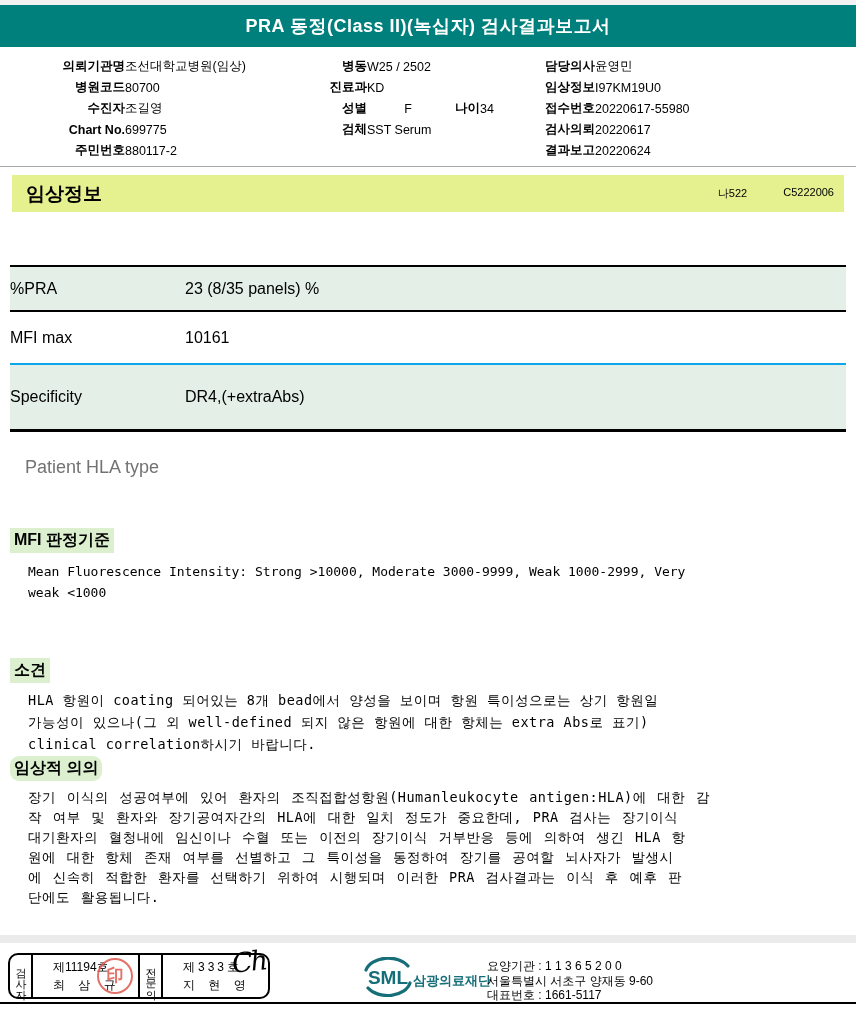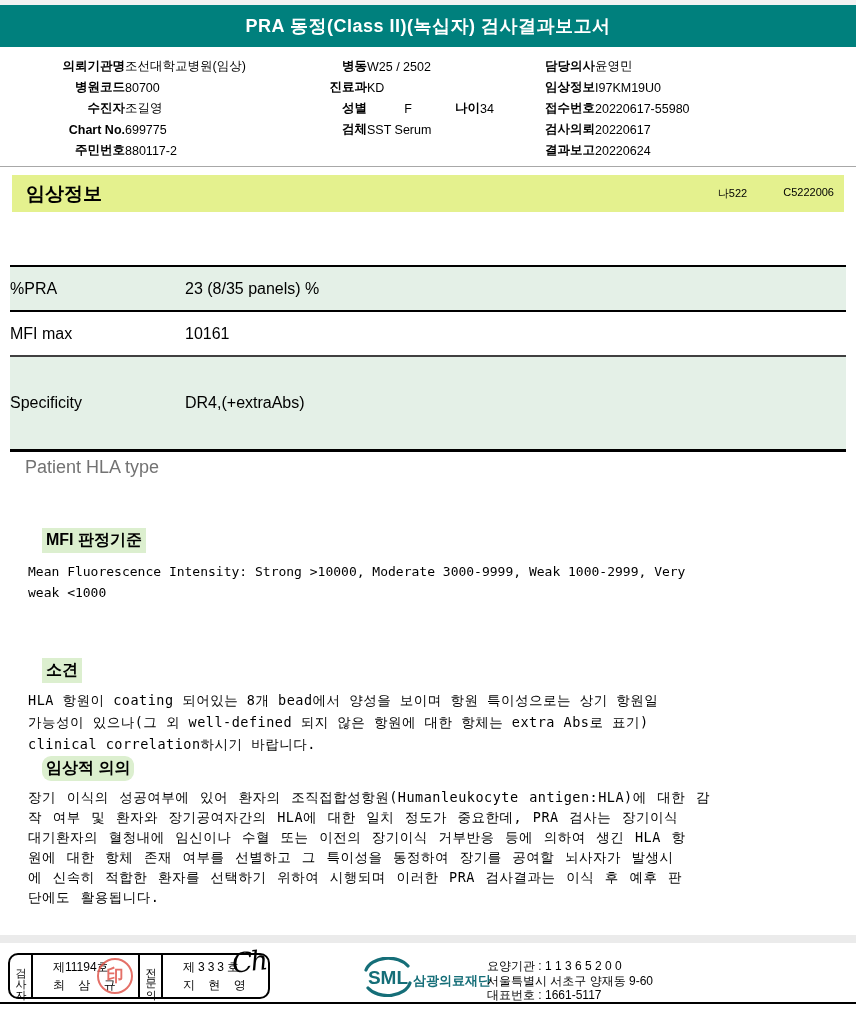--- a/index.html
+++ b/index.html
@@ -34,28 +34,28 @@
   .result-codes { margin-left:auto; margin-right:10px; font-size:11px; display:flex; gap:36px;justify-content:center; }
   
   .result-table {
     position:absolute; top:265px; left:10px; width:836px;
     border-top:2px solid #000; border-bottom:3px solid #000;
   }
   .trow { display:flex; align-items:center; font-size:16px; }
   .trow .tlabel { width:162px; text-align:left; }
   .trow .tvalue { padding-left:13px; }
   .trow-1 { height:45px; background:var(--row_green,#e4f0e7); border-bottom:2px solid #000; }
-  .trow-2 { height:45px; background:#fff; border-bottom:2px solid #404040; }
-  .trow-3 { height:92px; background:var(--row_green,#e4f0e7); }
+  .trow-2 { height:53px; background:#fff; border-bottom:2px solid #0ea5e9; }
+  .trow-3 { height:64px; background:var(--row_green,#e4f0e7); }
   .hla-label { position:absolute; top:457px; left:25px; font-size:18px; color:#737373; }
   
   .section-heading {
     position:absolute; left:10px; display:inline-block;
     background:var(--highlight_green,#dcefcf); color:#000;
-    font-size:16px; font-weight:bold; padding:2px 4px; white-space:nowrap;margin-left:32px;
+    font-size:16px; font-weight:bold; padding:2px 4px; white-space:nowrap;
   }
   .section-body {
     position:absolute; left:28px; width:800px;
     font-family:"DejaVu Sans Mono", monospace; color:#000;
     white-space:pre-line;
   }
   #mfi-heading { top:528px; }
   #mfi-body { top:561px; font-size:13px; line-height:21px; }
   #opinion-heading { top:658px; }
   #opinion-body { top:689px; font-size:13.5px; line-height:22px; letter-spacing:0.5px; }

